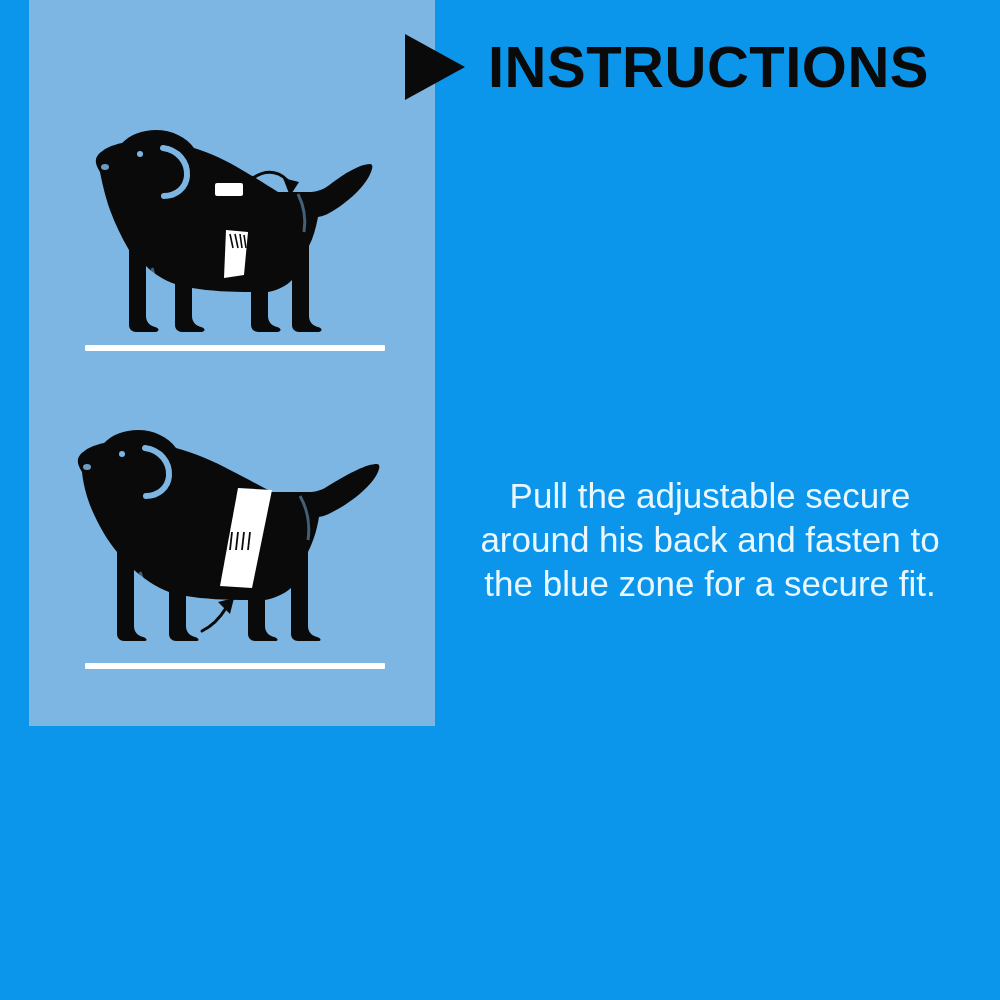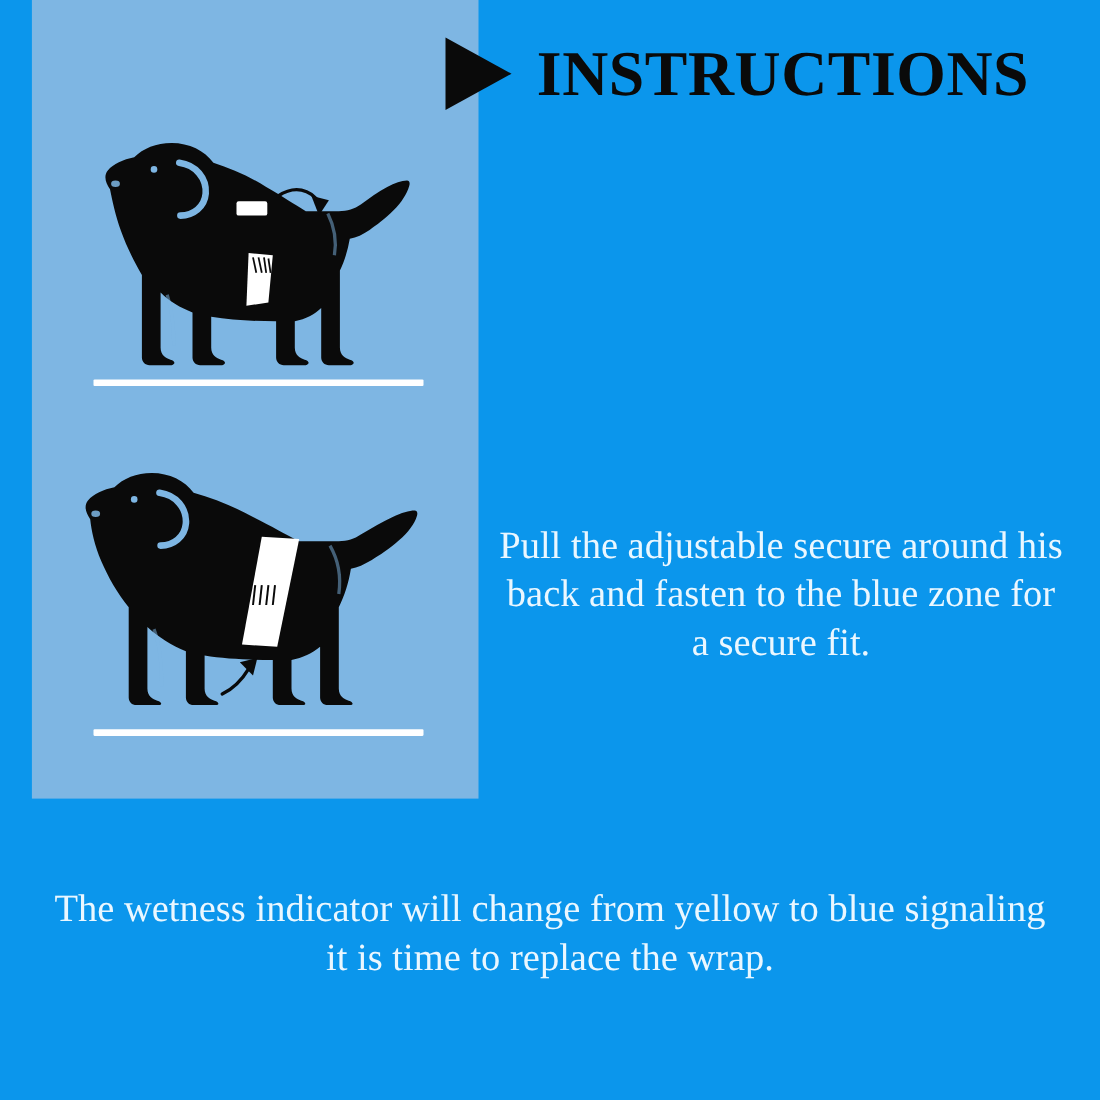--- a/index.html
+++ b/index.html
@@ -5,21 +5,21 @@
   html, body {
     margin: 0;
     padding: 0;
     background: #ffffff;
   }
   #page {
     position: relative;
     width: 1000px;
     height: 1000px;
     overflow: hidden;
-    font-family: Liberation Serif, serif;
+    font-family: Liberation Sans, sans-serif;
     background: #0B96EC;
   }
   .left-panel {
     position: absolute;
     left: 29px;
     top: 0;
     width: 406px;
     height: 726px;
     background: #7EB6E3;
   }
@@ -181,15 +181,14 @@
         <path d="M142 211 C152 206 160 198 166 188" fill="none" stroke="#0A0A0A" stroke-width="3" stroke-linecap="round"></path>
         <path d="M158 182 L174 178 L170 194 Z" fill="#0A0A0A"></path>
       </g>
 
       <rect x="25" y="243" width="300" height="6" rx="1" fill="#FFFFFF"></rect>
     </svg>
   </div>
 
   <div class="step-text step-2">Pull the adjustable secure around his back and fasten to the blue zone for a secure fit.</div>
 
-  <div class="footer-text">The wetness indicator will change from yellow to blue signaling it is time to replace the wrap.</div>
 
 </div>
 
 </body></html>

